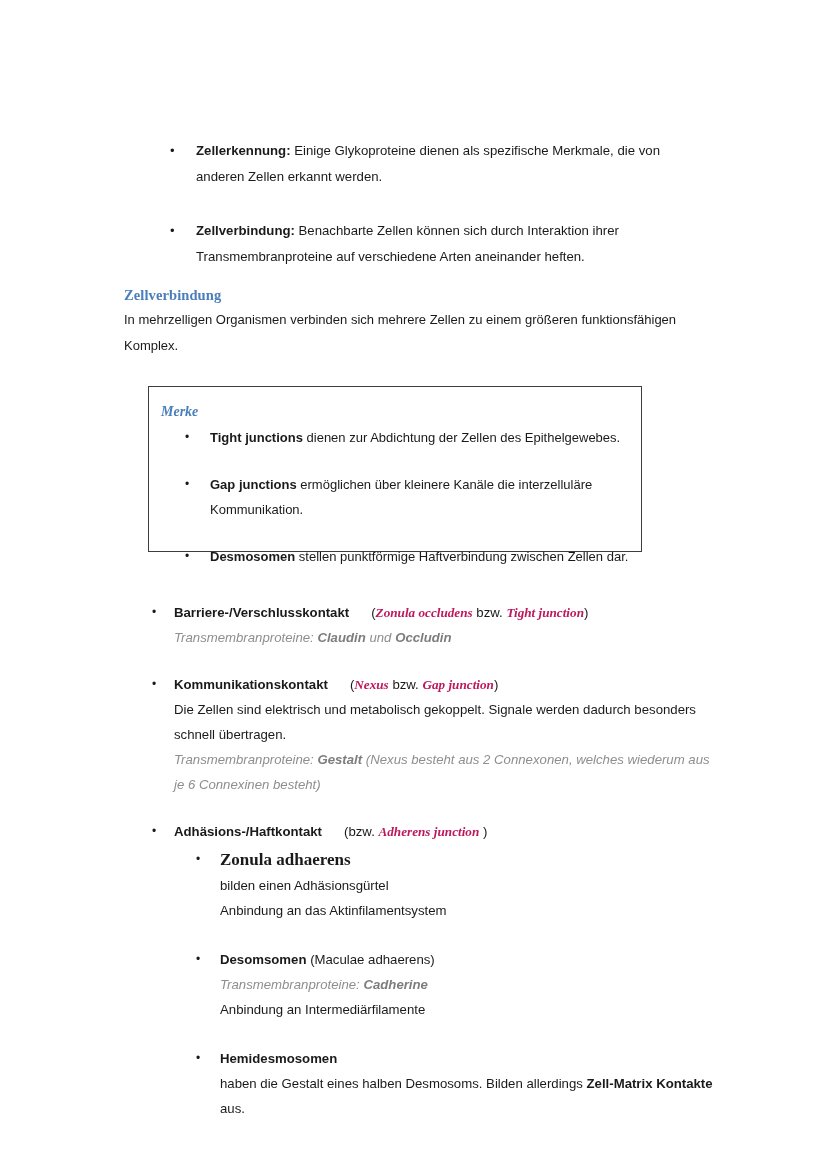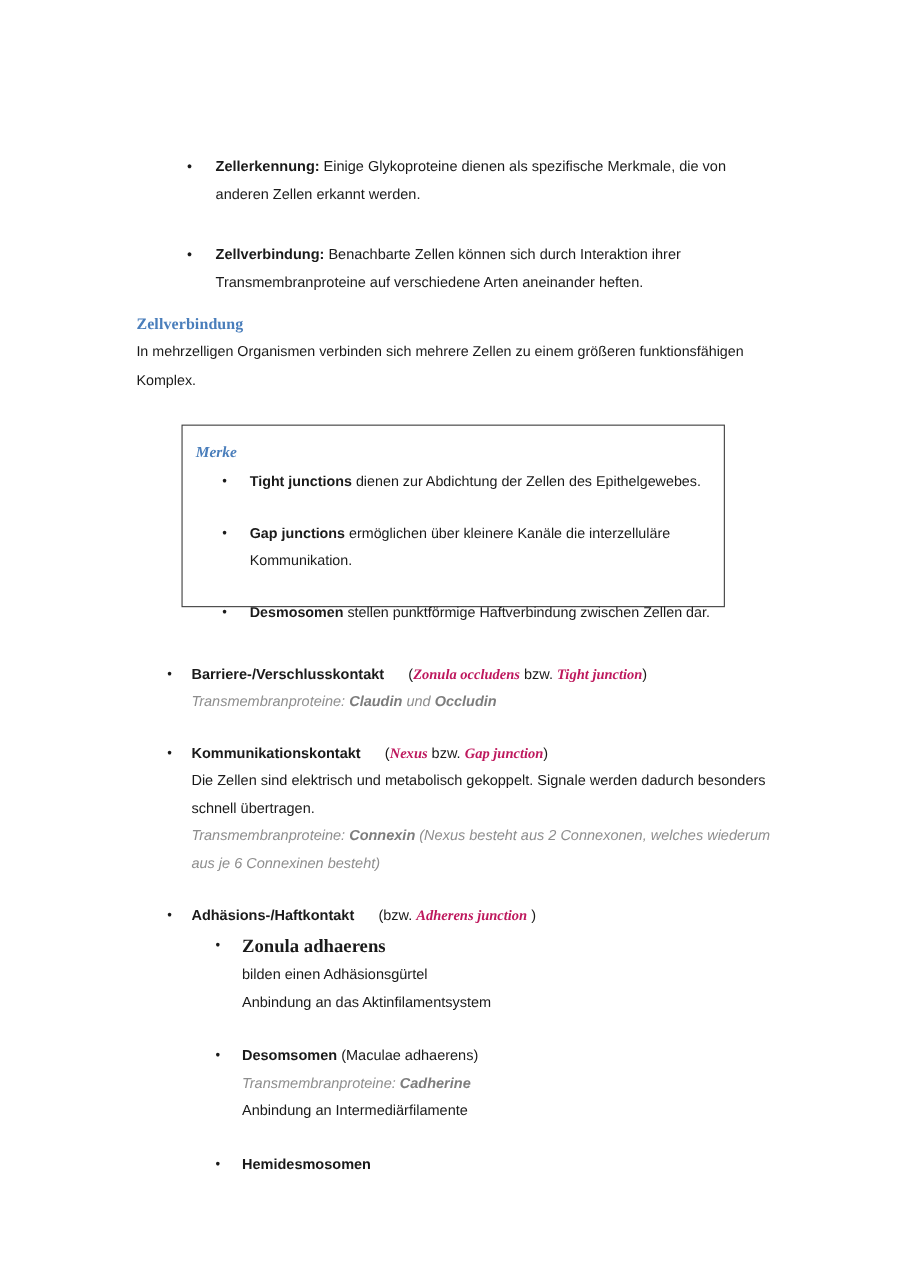--- a/index.html
+++ b/index.html
@@ -75,21 +75,21 @@
     left: 124px;
     top: 307px;
     width: 560px;
     font-size: 13px;
     line-height: 26px;
   }
 
   
   .merke-box {
     position: absolute;
-    left: 165px;
+    left: 148px;
     top: 386px;
     width: 494px;
     height: 166px;
     border: 1px solid #3d3d3d;
     box-sizing: border-box;
   }
   .merke-title {
     position: absolute;
     left: 12px;
     top: 17px;
@@ -217,21 +217,21 @@
     <div class="li">
       <span class="bullet">•</span>
       <span class="title-row"><span class="b">Barriere-/Verschlusskontakt</span><span class="term-gap"></span><span>(</span><span class="blue-serif-italic">Zonula occludens</span><span> bzw. </span><span class="blue-serif-italic">Tight junction</span><span>)</span></span>
       <span class="line gray-italic"><span>Transmembranproteine: </span><span class="b">Claudin</span><span> und </span><span class="b">Occludin</span></span>
     </div>
 
     <div class="li">
       <span class="bullet">•</span>
       <span class="title-row"><span class="b">Kommunikationskontakt</span><span class="term-gap"></span><span>(</span><span class="blue-serif-italic">Nexus</span><span> bzw. </span><span class="blue-serif-italic">Gap junction</span><span>)</span></span>
       <span class="line">Die Zellen sind elektrisch und metabolisch gekoppelt. Signale werden dadurch besonders schnell übertragen.</span>
-      <span class="line gray-italic"><span>Transmembranproteine: </span><span class="b">Connexin</span><span> (Nexus besteht aus 2 Connexonen, welches wiederum aus je 6 Connexinen besteht)</span></span>
+      <span class="line gray-italic"><span>Transmembranproteine: </span><span class="b">Gestalt</span><span> (Nexus besteht aus 2 Connexonen, welches wiederum aus je 6 Connexinen besteht)</span></span>
     </div>
 
     <div class="li">
       <span class="bullet">•</span>
       <span class="title-row"><span class="b">Adhäsions-/Haftkontakt</span><span class="term-gap"></span><span>(bzw. </span><span class="blue-serif-italic">Adherens junction</span><span> )</span></span>
 
       <div class="sub-list">
 
         <div class="li">
           <span class="bullet">•</span>
@@ -243,19 +243,20 @@
         <div class="li">
           <span class="bullet">•</span>
           <span class="b">Desomsomen</span><span> (Maculae adhaerens)</span>
           <span class="line gray-italic"><span>Transmembranproteine: </span><span class="b">Cadherine</span></span>
           <span class="line">Anbindung an Intermediärfilamente</span>
         </div>
 
         <div class="li">
           <span class="bullet">•</span>
           <span class="b">Hemidesmosomen</span>
+          <span class="line"><span>haben die Gestalt eines halben Desmosoms. Bilden allerdings </span><span class="b">Zell-Matrix Kontakte</span><span> aus.</span></span>
         </div>
 
       </div>
     </div>
 
   </div>
 </div>
 
 </body></html>

